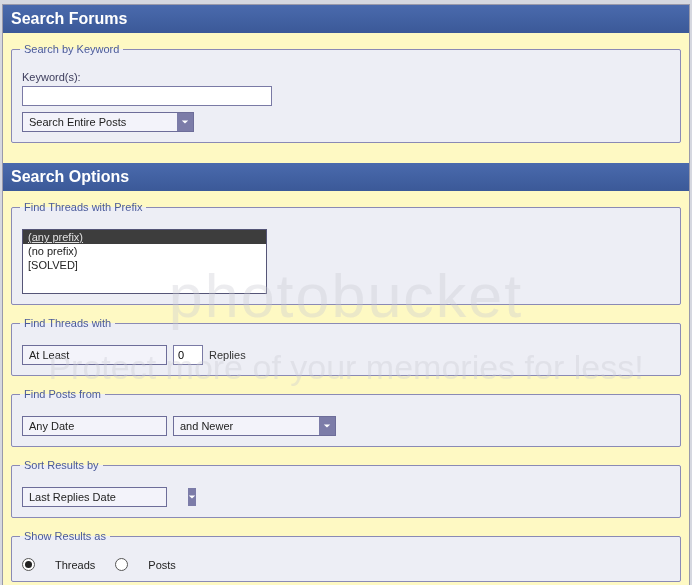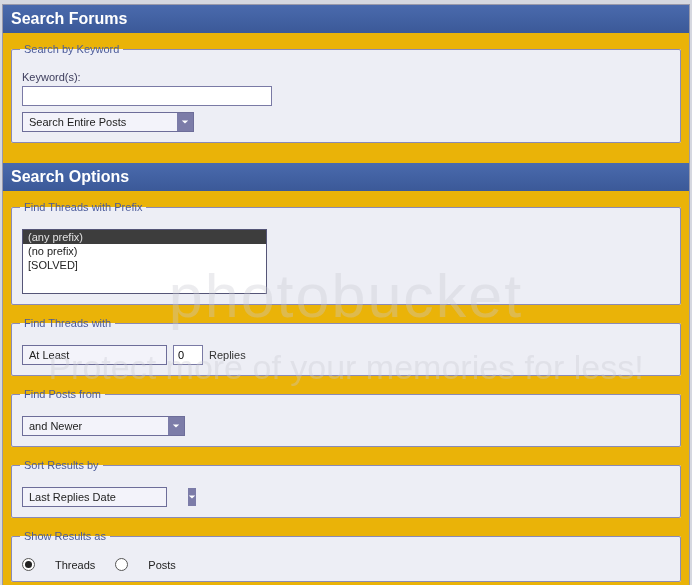--- a/index.html
+++ b/index.html
@@ -12,21 +12,21 @@
   }
   .header-bar {
     background: #3b5998;
     background: linear-gradient(to bottom, #4a6aad, #3b5998);
     color: #fff;
     font-weight: bold;
     padding: 5px 8px;
     font-size: 16px;
   }
   .panel {
-    background: #eab308;
+    background: #fef9c3;
     padding: 10px 8px 8px 8px;
   }
   fieldset {
     border: 1px solid #8a8ab5;
     border-radius: 2px;
     margin: 0 0 12px 0;
     padding: 16px 10px 10px 10px;
     background: #edeef5;
     position: relative;
   }
@@ -75,20 +75,21 @@
     overflow-y:scroll;
   }
   .listbox .lb-item{
     padding:1px 5px;
     font-size:11px;
     color:#222;
   }
   .listbox .lb-item.selected{
     background:#3d3d3d;
     color:#e0e0e0;
+    text-decoration:underline;
   }
   .row { display:flex; align-items:center; gap:6px; }
   .number-input { width:30px; height:20px; text-align:left; }
   .static { color:#333; }
   .radio-row { display:flex; align-items:center; gap:20px; }
   .radio {
     width:13px;height:13px;
     border:1px solid #555;
     border-radius:50%;
     background:#fff;
@@ -172,20 +173,28 @@
           </div>
         </div>
         <input class="number-input" value="0" style="">
         <span class="static">Replies</span>
       </div>
     </fieldset>
 
     <fieldset>
       <legend>Find Posts from</legend>
       <div class="row">
+        <div class="select-wrap" style="width:145px;">
+          <div class="sel-text" style="min-width:120px;">Any Date</div>
+          <div class="sel-btn">
+            <svg viewBox="0 0 10 10">
+                <path d="M1 3 L5 7 L9 3 Z" fill="#fff"></path>
+              </svg>
+          </div>
+        </div>
         <div class="select-wrap">
           <div class="sel-text">and Newer</div>
           <div class="sel-btn">
             <svg viewBox="0 0 10 10">
                 <path d="M1 3 L5 7 L9 3 Z" fill="#fff"></path>
               </svg>
           </div>
         </div>
       </div>
     </fieldset>

